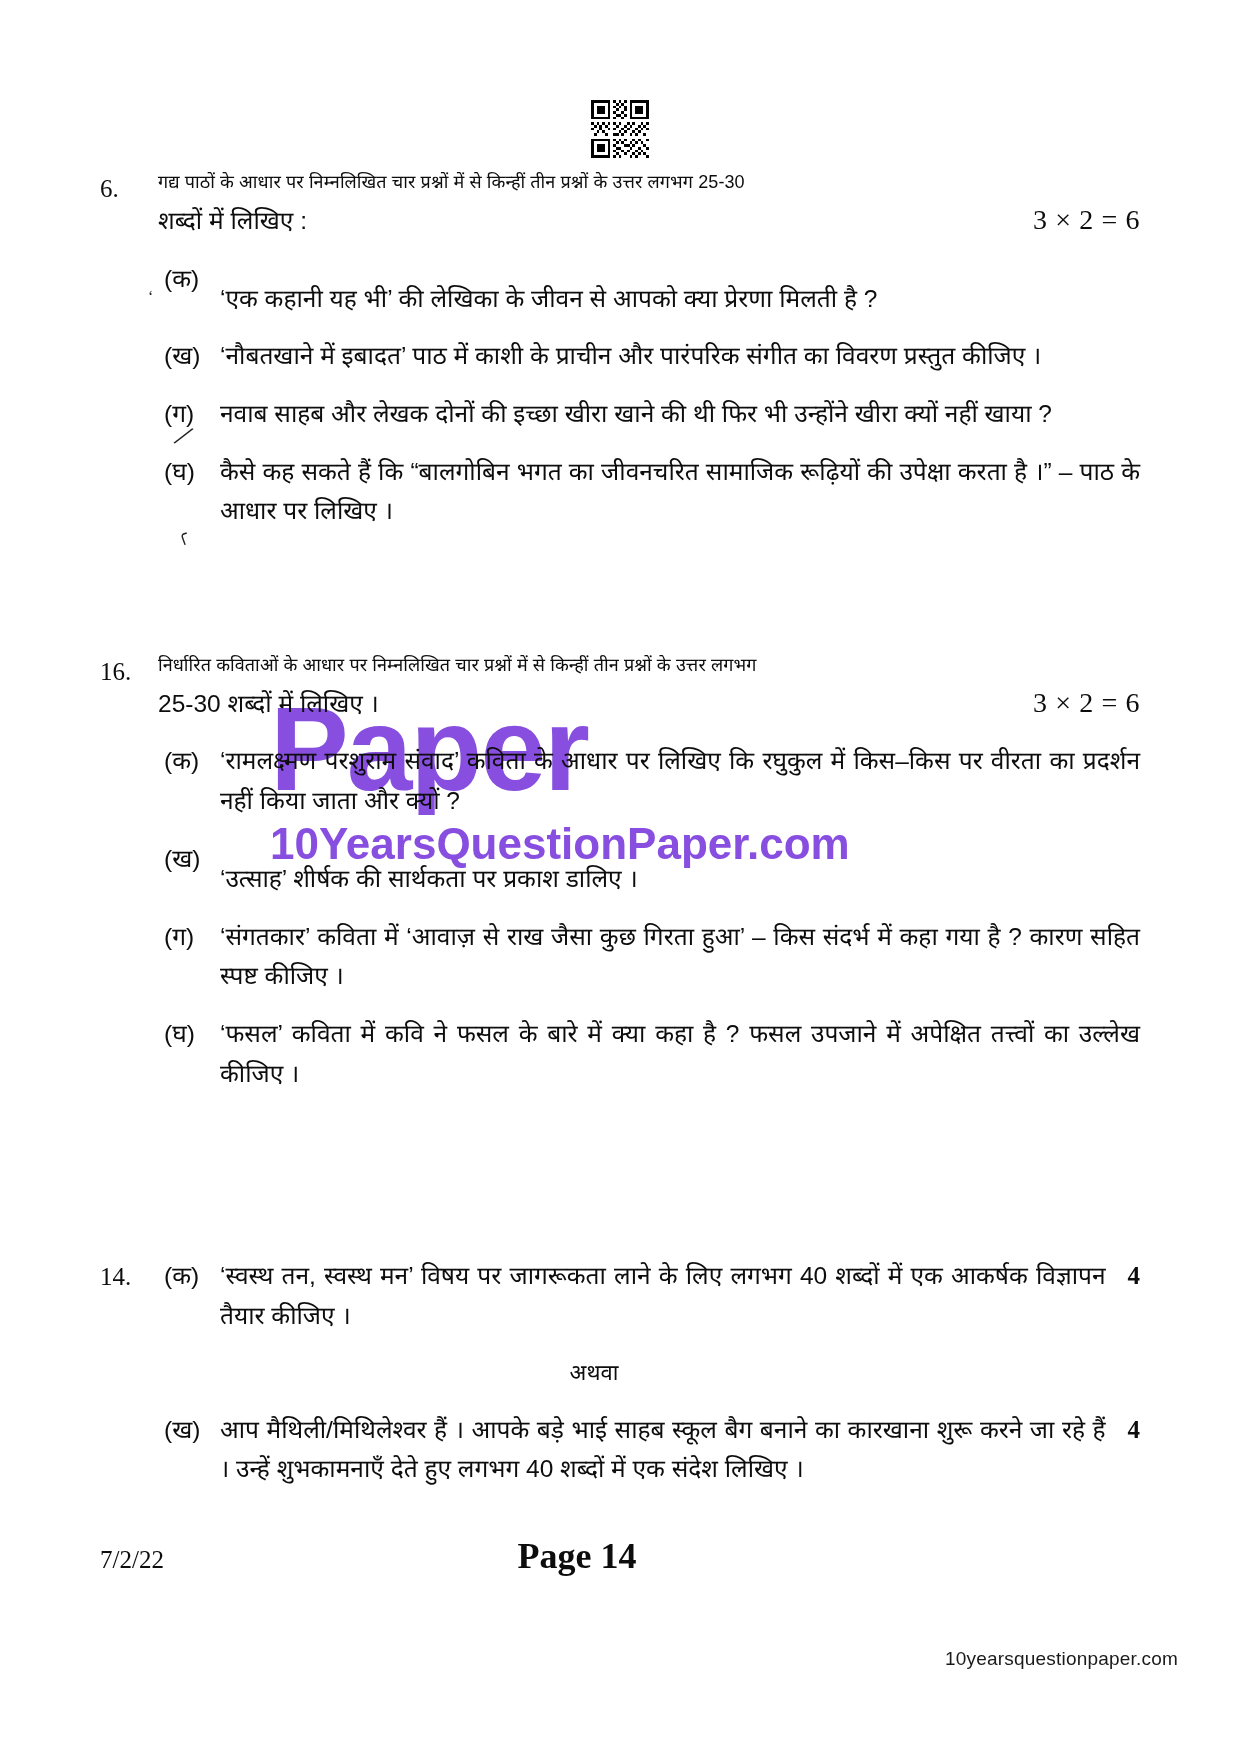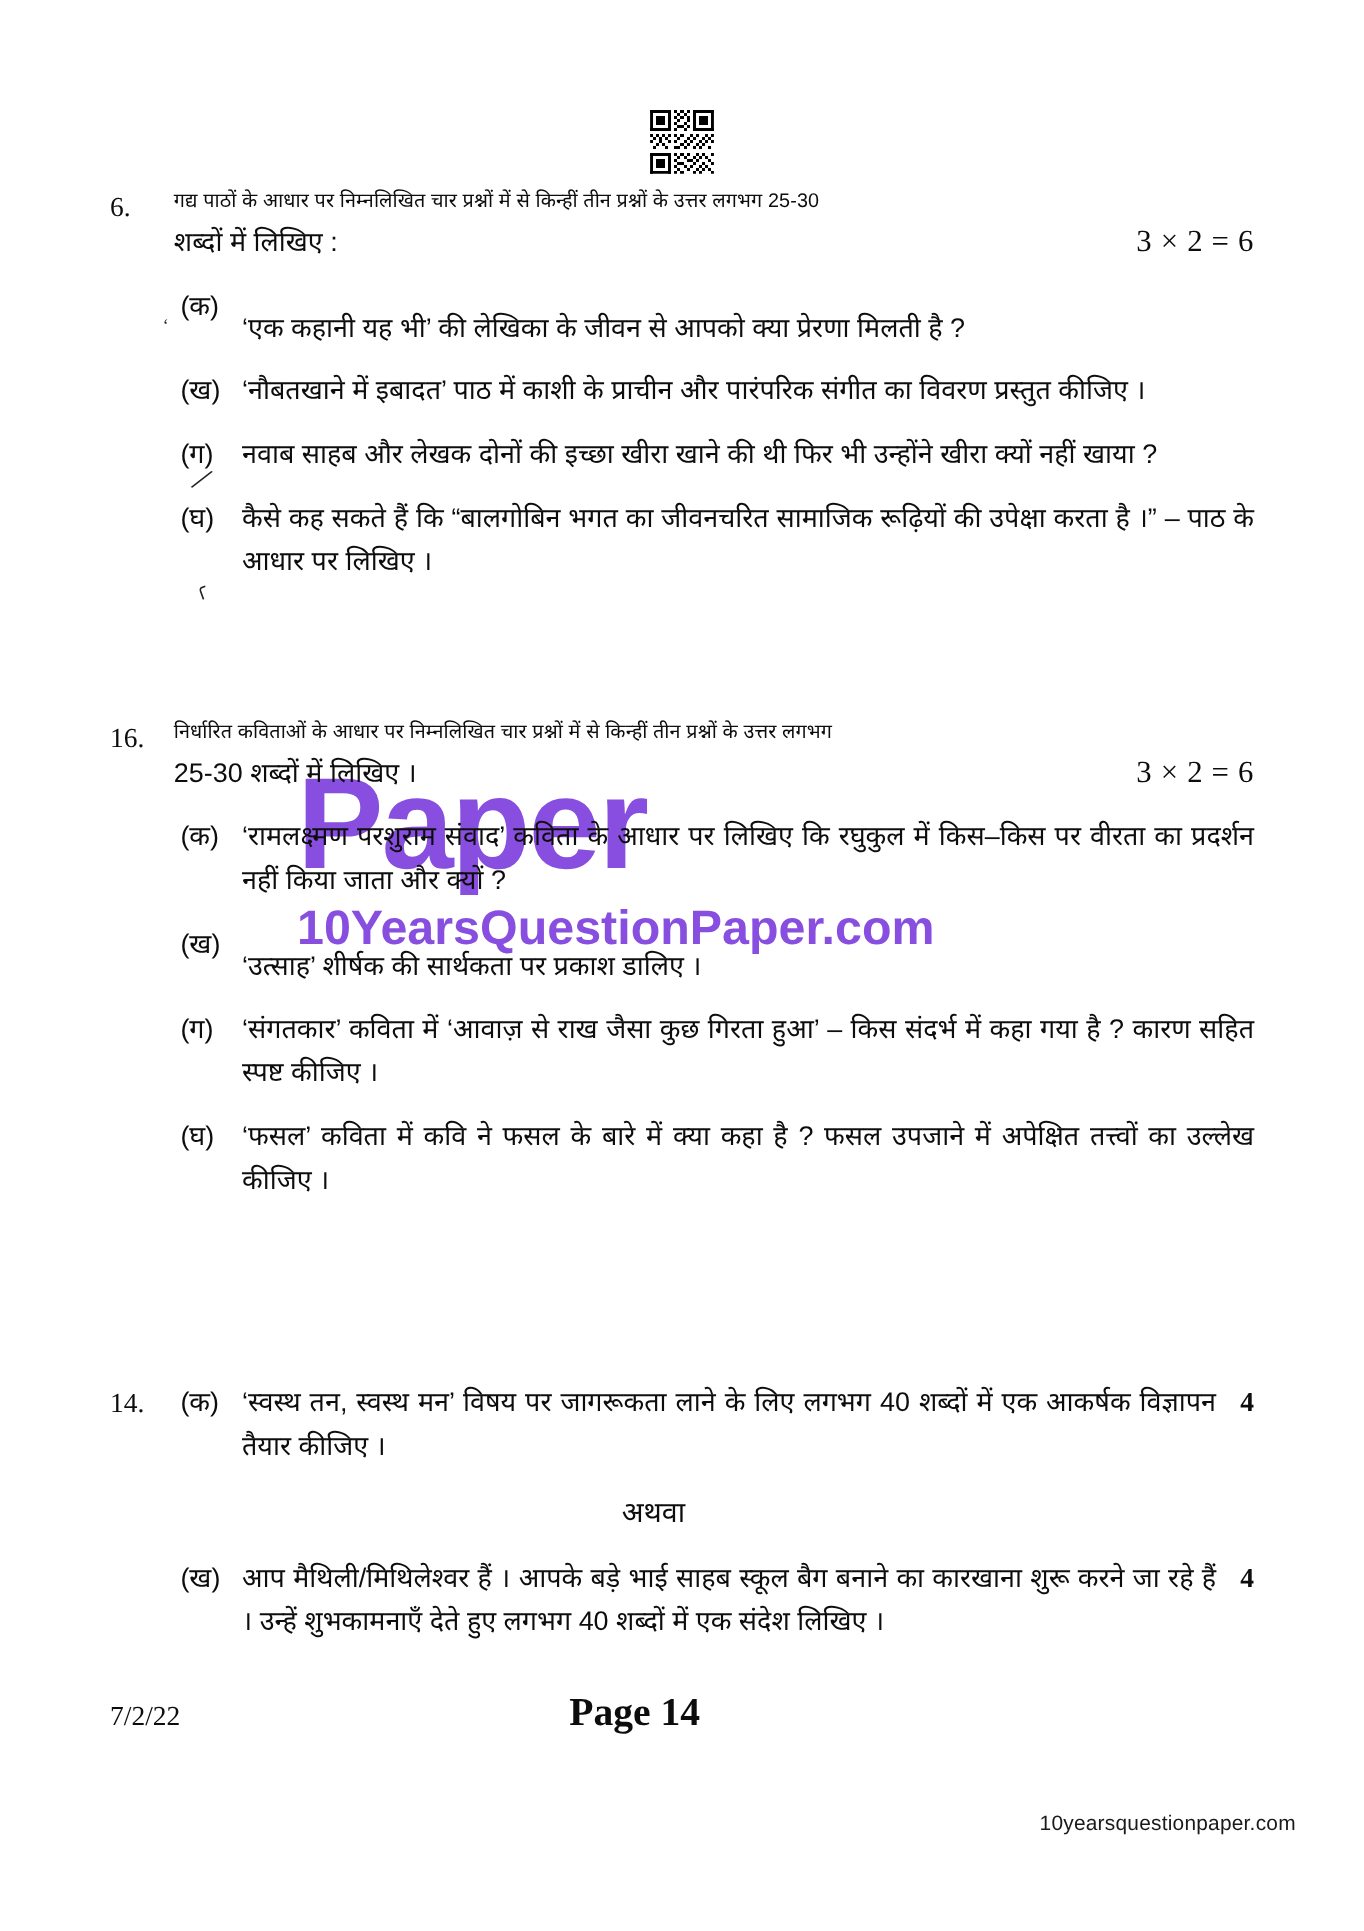--- a/index.html
+++ b/index.html
@@ -124,21 +124,21 @@
     margin-left: 22px;
   }
 
   
   .q14 {
     margin-top: 79px;
   }
   .athwa {
     text-align: center;
     font-family: "Liberation Sans", "DejaVu Sans", sans-serif;
-    font-size: 26px;
+    font-size: 22px;
     margin: 20px 0 24px 0;
     padding-right: 110px;
   }
 
   
   .gap-12-13 { height: 96px; }
   .gap-13-14 { height: 60px; }
 
   
   .footer {

